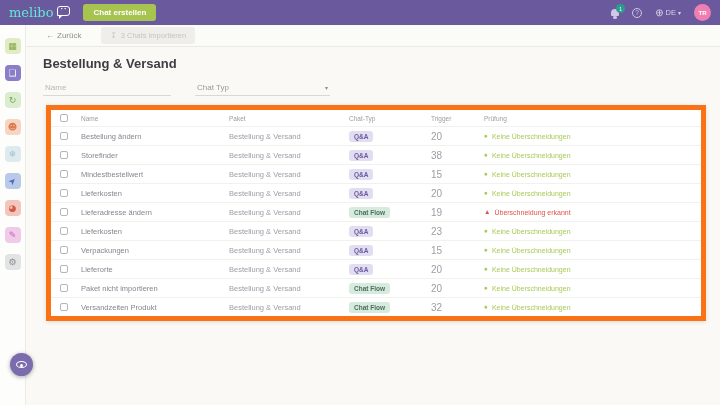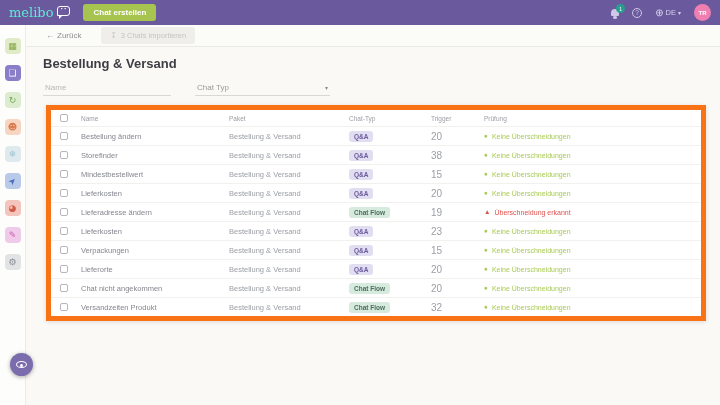--- a/index.html
+++ b/index.html
@@ -274,21 +274,21 @@
     <span class="badge badge-qa">Q&amp;A</span>
     <span class="cell-trigger">20</span>
     <span class="status st-ok">
       <span class="status-icon">●</span>
       <span>Keine Überschneidungen</span>
     </span>
   </div>
 
   <div class="trow">
     <span class="cb"></span>
-    <span class="cell-name">Chat nicht angekommen</span>
+    <span class="cell-name">Paket nicht importieren</span>
     <span class="cell-paket">Bestellung &amp; Versand</span>
     <span class="badge badge-flow">Chat Flow</span>
     <span class="cell-trigger">20</span>
     <span class="status st-ok">
       <span class="status-icon">●</span>
       <span>Keine Überschneidungen</span>
     </span>
   </div>
 
   <div class="trow">

